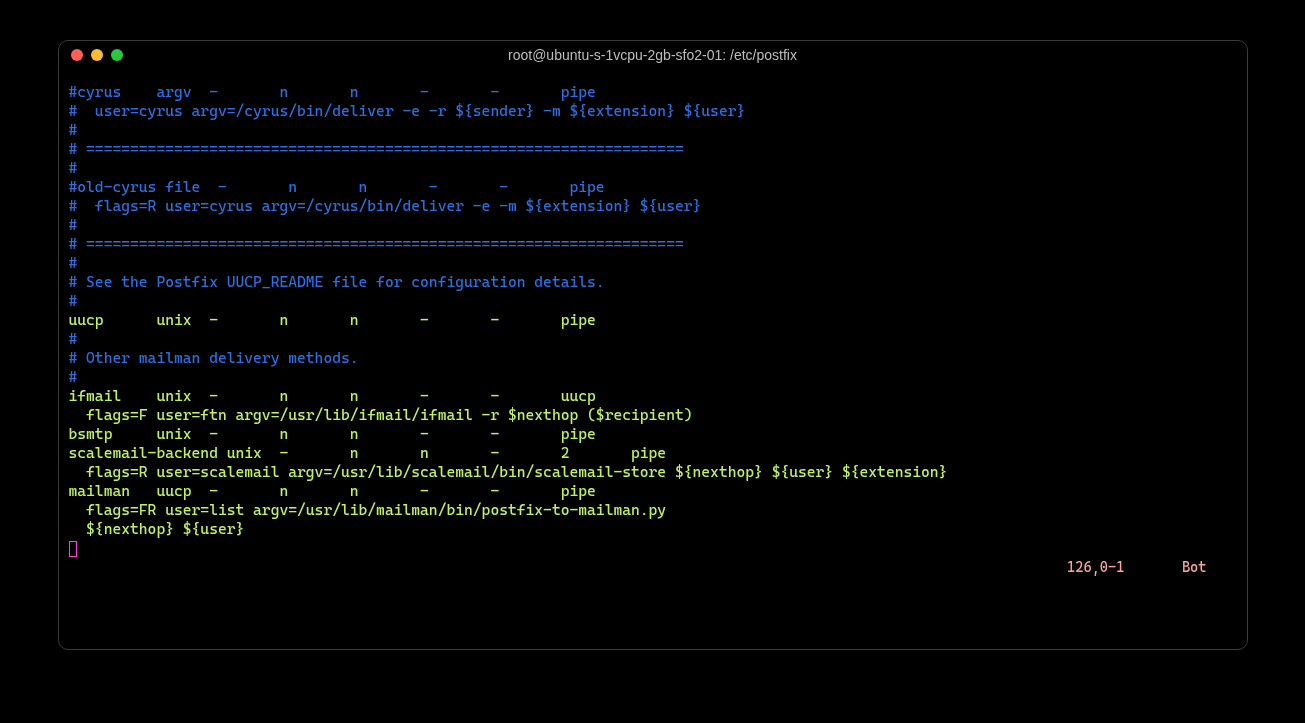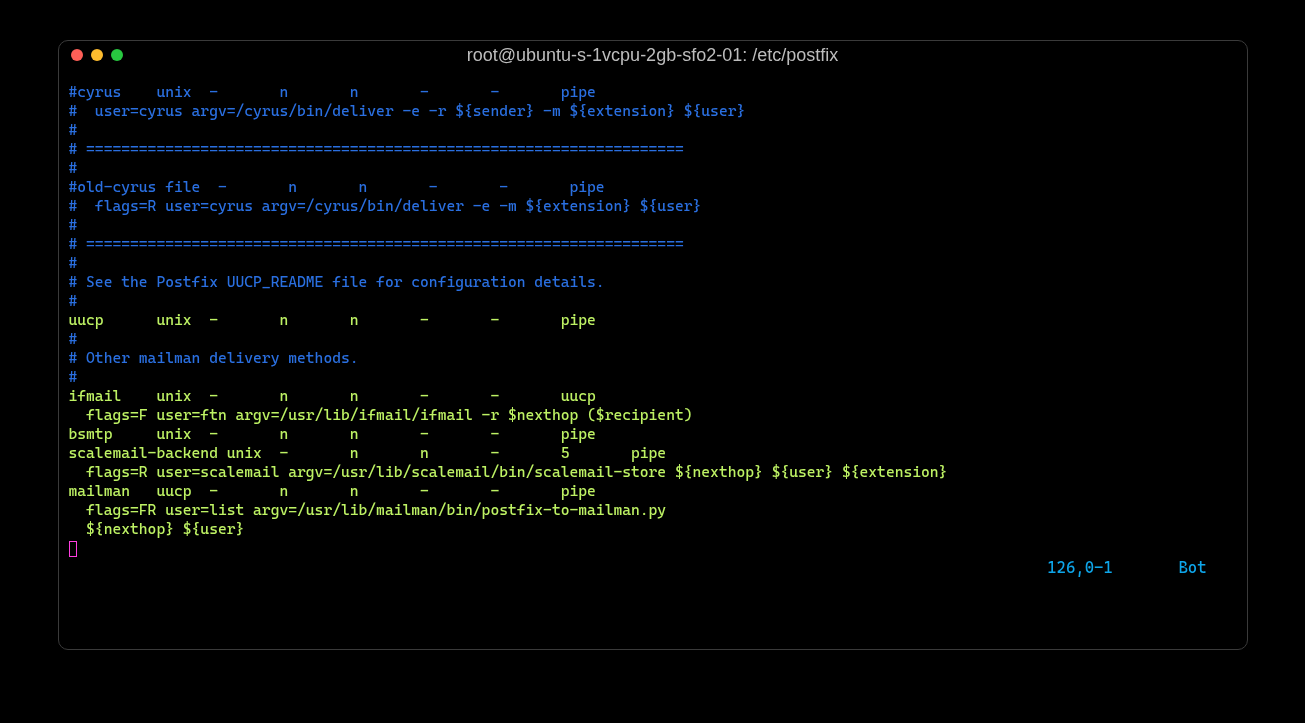--- a/index.html
+++ b/index.html
@@ -38,21 +38,21 @@
       border-radius: 50%;
     }
     .tl.red { background: #ff5f57; }
     .tl.yellow { background: #febc2e; }
     .tl.green { background: #28c840; }
     .window-title {
       position: absolute;
       left: 0; right: 0;
       text-align: center;
       color: #bdbdbd;
-      font-size: 18px;
+      font-size: 14px;
       font-family: -apple-system, BlinkMacSystemFont, "Segoe UI", sans-serif;
       pointer-events: none;
     }
     .term-body {
       padding: 14px 10px 10px 10px;
       min-height: 580px;
       position: relative;
     }
     .line {
       font-size: 15px;
@@ -64,62 +64,62 @@
     .c-blue { color: #2a6fe0; }
     .c-white { color: #bef264; }
     .cursor {
       display: inline-block;
       width: 8px;
       height: 16px;
       border: 1.5px solid #ff3ee0;
       vertical-align: text-bottom;
     }
     .status-line {
-      font-size: 16px;
+      font-size: 14px;
       line-height: 19px;
-      color: #0ea5e9;
+      color: #fca5a5;
       text-align: right;
       padding-right: 30px;
       white-space: pre;
     }
   </style>
 </head>
 <body>
 
 <div class="terminal-window">
   <div class="title-bar">
     <div class="traffic-lights">
       <div class="tl red"></div>
       <div class="tl yellow"></div>
       <div class="tl green"></div>
     </div>
     <div class="window-title">root@ubuntu-s-1vcpu-2gb-sfo2-01: /etc/postfix</div>
   </div>
   <div class="term-body">
     <div id="lines-container">
-        <div class="line c-blue">#cyrus    unix  -       n       n       -       -       pipe</div>
+        <div class="line c-blue">#cyrus    argv  -       n       n       -       -       pipe</div>
         <div class="line c-blue">#  user=cyrus argv=/cyrus/bin/deliver -e -r ${sender} -m ${extension} ${user}</div>
         <div class="line c-blue">#</div>
         <div class="line c-blue"># ====================================================================</div>
         <div class="line c-blue">#</div>
         <div class="line c-blue">#old-cyrus file  -       n       n       -       -       pipe</div>
         <div class="line c-blue">#  flags=R user=cyrus argv=/cyrus/bin/deliver -e -m ${extension} ${user}</div>
         <div class="line c-blue">#</div>
         <div class="line c-blue"># ====================================================================</div>
         <div class="line c-blue">#</div>
         <div class="line c-blue"># See the Postfix UUCP_README file for configuration details.</div>
         <div class="line c-blue">#</div>
         <div class="line c-white">uucp      unix  -       n       n       -       -       pipe</div>
         <div class="line c-blue">#</div>
         <div class="line c-blue"># Other mailman delivery methods.</div>
         <div class="line c-blue">#</div>
         <div class="line c-white">ifmail    unix  -       n       n       -       -       uucp</div>
         <div class="line c-white">  flags=F user=ftn argv=/usr/lib/ifmail/ifmail -r $nexthop ($recipient)</div>
         <div class="line c-white">bsmtp     unix  -       n       n       -       -       pipe</div>
-        <div class="line c-white">scalemail-backend unix  -       n       n       -       5       pipe</div>
+        <div class="line c-white">scalemail-backend unix  -       n       n       -       2       pipe</div>
         <div class="line c-white">  flags=R user=scalemail argv=/usr/lib/scalemail/bin/scalemail-store ${nexthop} ${user} ${extension}</div>
         <div class="line c-white">mailman   uucp  -       n       n       -       -       pipe</div>
         <div class="line c-white">  flags=FR user=list argv=/usr/lib/mailman/bin/postfix-to-mailman.py</div>
         <div class="line c-white">  ${nexthop} ${user}</div>
       </div>
     <div class="line"><span class="cursor"></span></div>
     <div class="status-line"><span>126,0-1       Bot</span></div>
   </div>
 </div>
 

